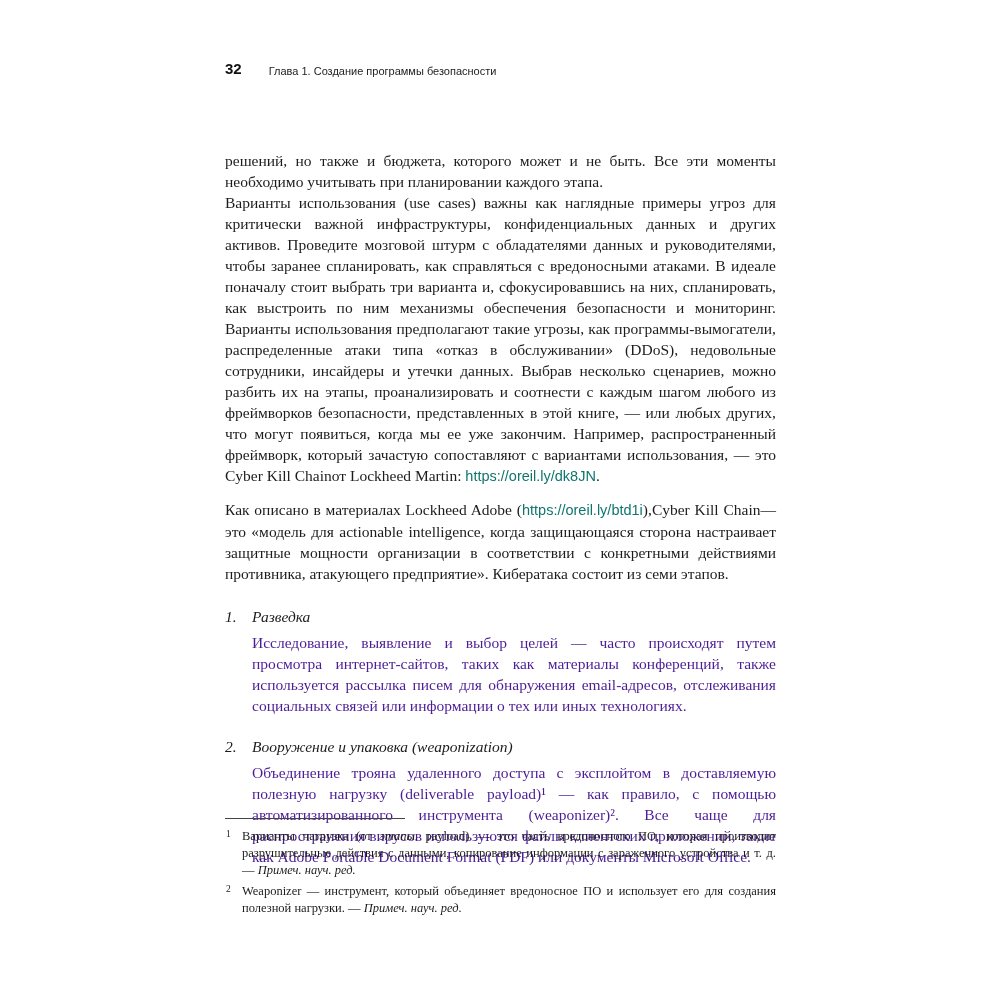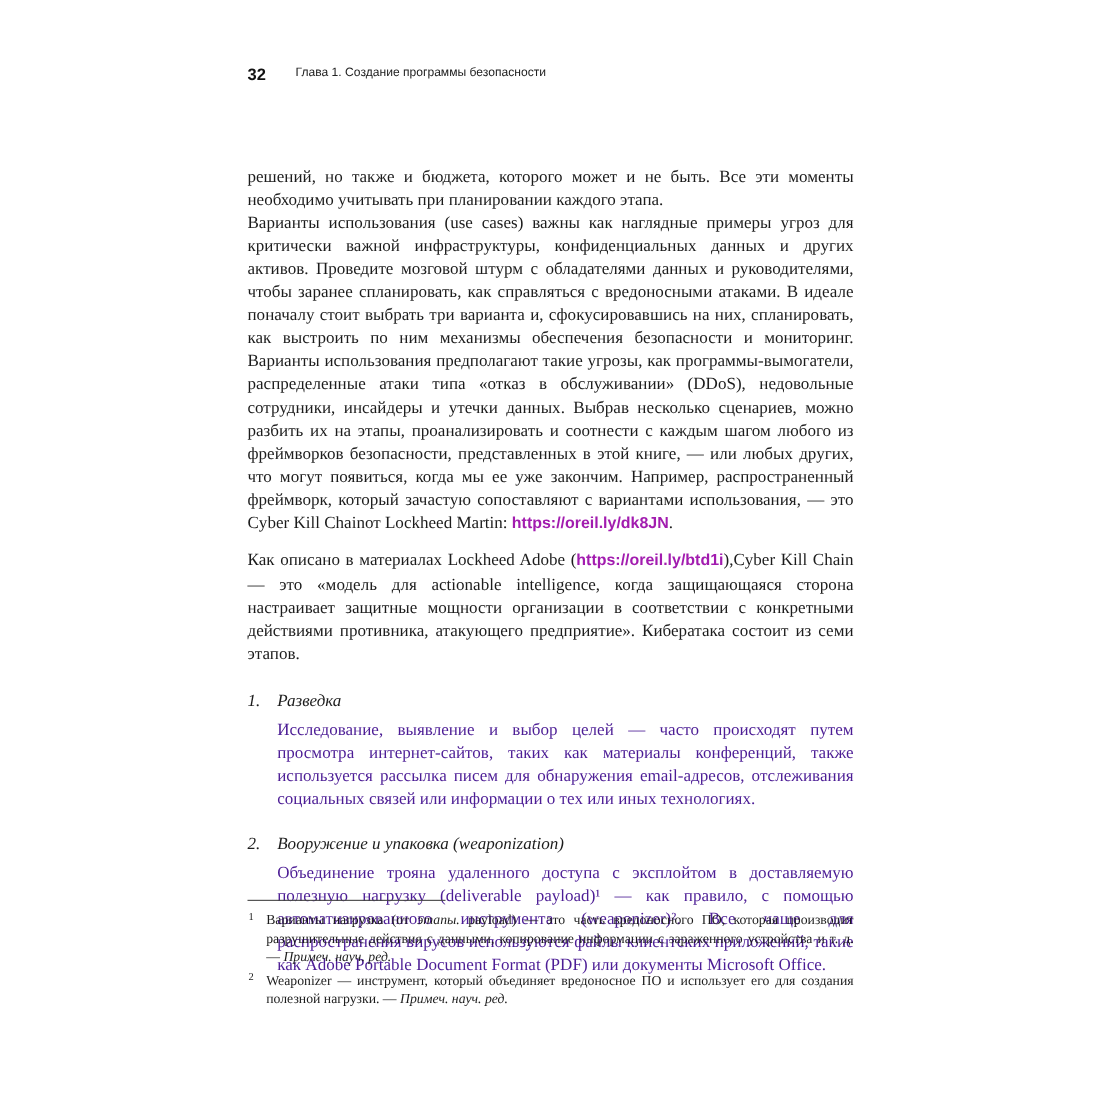--- a/index.html
+++ b/index.html
@@ -17,21 +17,21 @@
     background: #ffffff;
     color: #1c1c1c;
     font-family: "Liberation Serif", serif;
   }
   .running-head {
     position: absolute;
     top: 60px;
     left: 225px;
     width: 551px;
     display: flex;
-    align-items: flex-start;
+    align-items: flex-end;
     font-family: "Liberation Sans", sans-serif;
   }
   .page-num {
     font-size: 15px;
     font-weight: bold;
     color: #111;
   }
   .chapter-title {
     font-size: 11px;
     color: #222;
@@ -50,23 +50,22 @@
     text-align: justify;
     margin: 0 0 12px 0;
     color: #1c1c1c;
   }
   p.body.intro {
     margin-bottom: 0;
   }
   .url {
     font-family: "Liberation Sans", sans-serif;
     font-size: 14.5px;
-    color: #a21caf;
+    color: #0f766e;
     text-decoration: none;
-    font-weight: bold;
   }
   h1.section-title {
     font-family: "Liberation Sans", sans-serif;
     font-size: 19.5px;
     font-weight: bold;
     letter-spacing: -0.2px;
     color: #0d0d0d;
     margin: 34px 0 14px 0;
   }
   ol.kill-chain {

